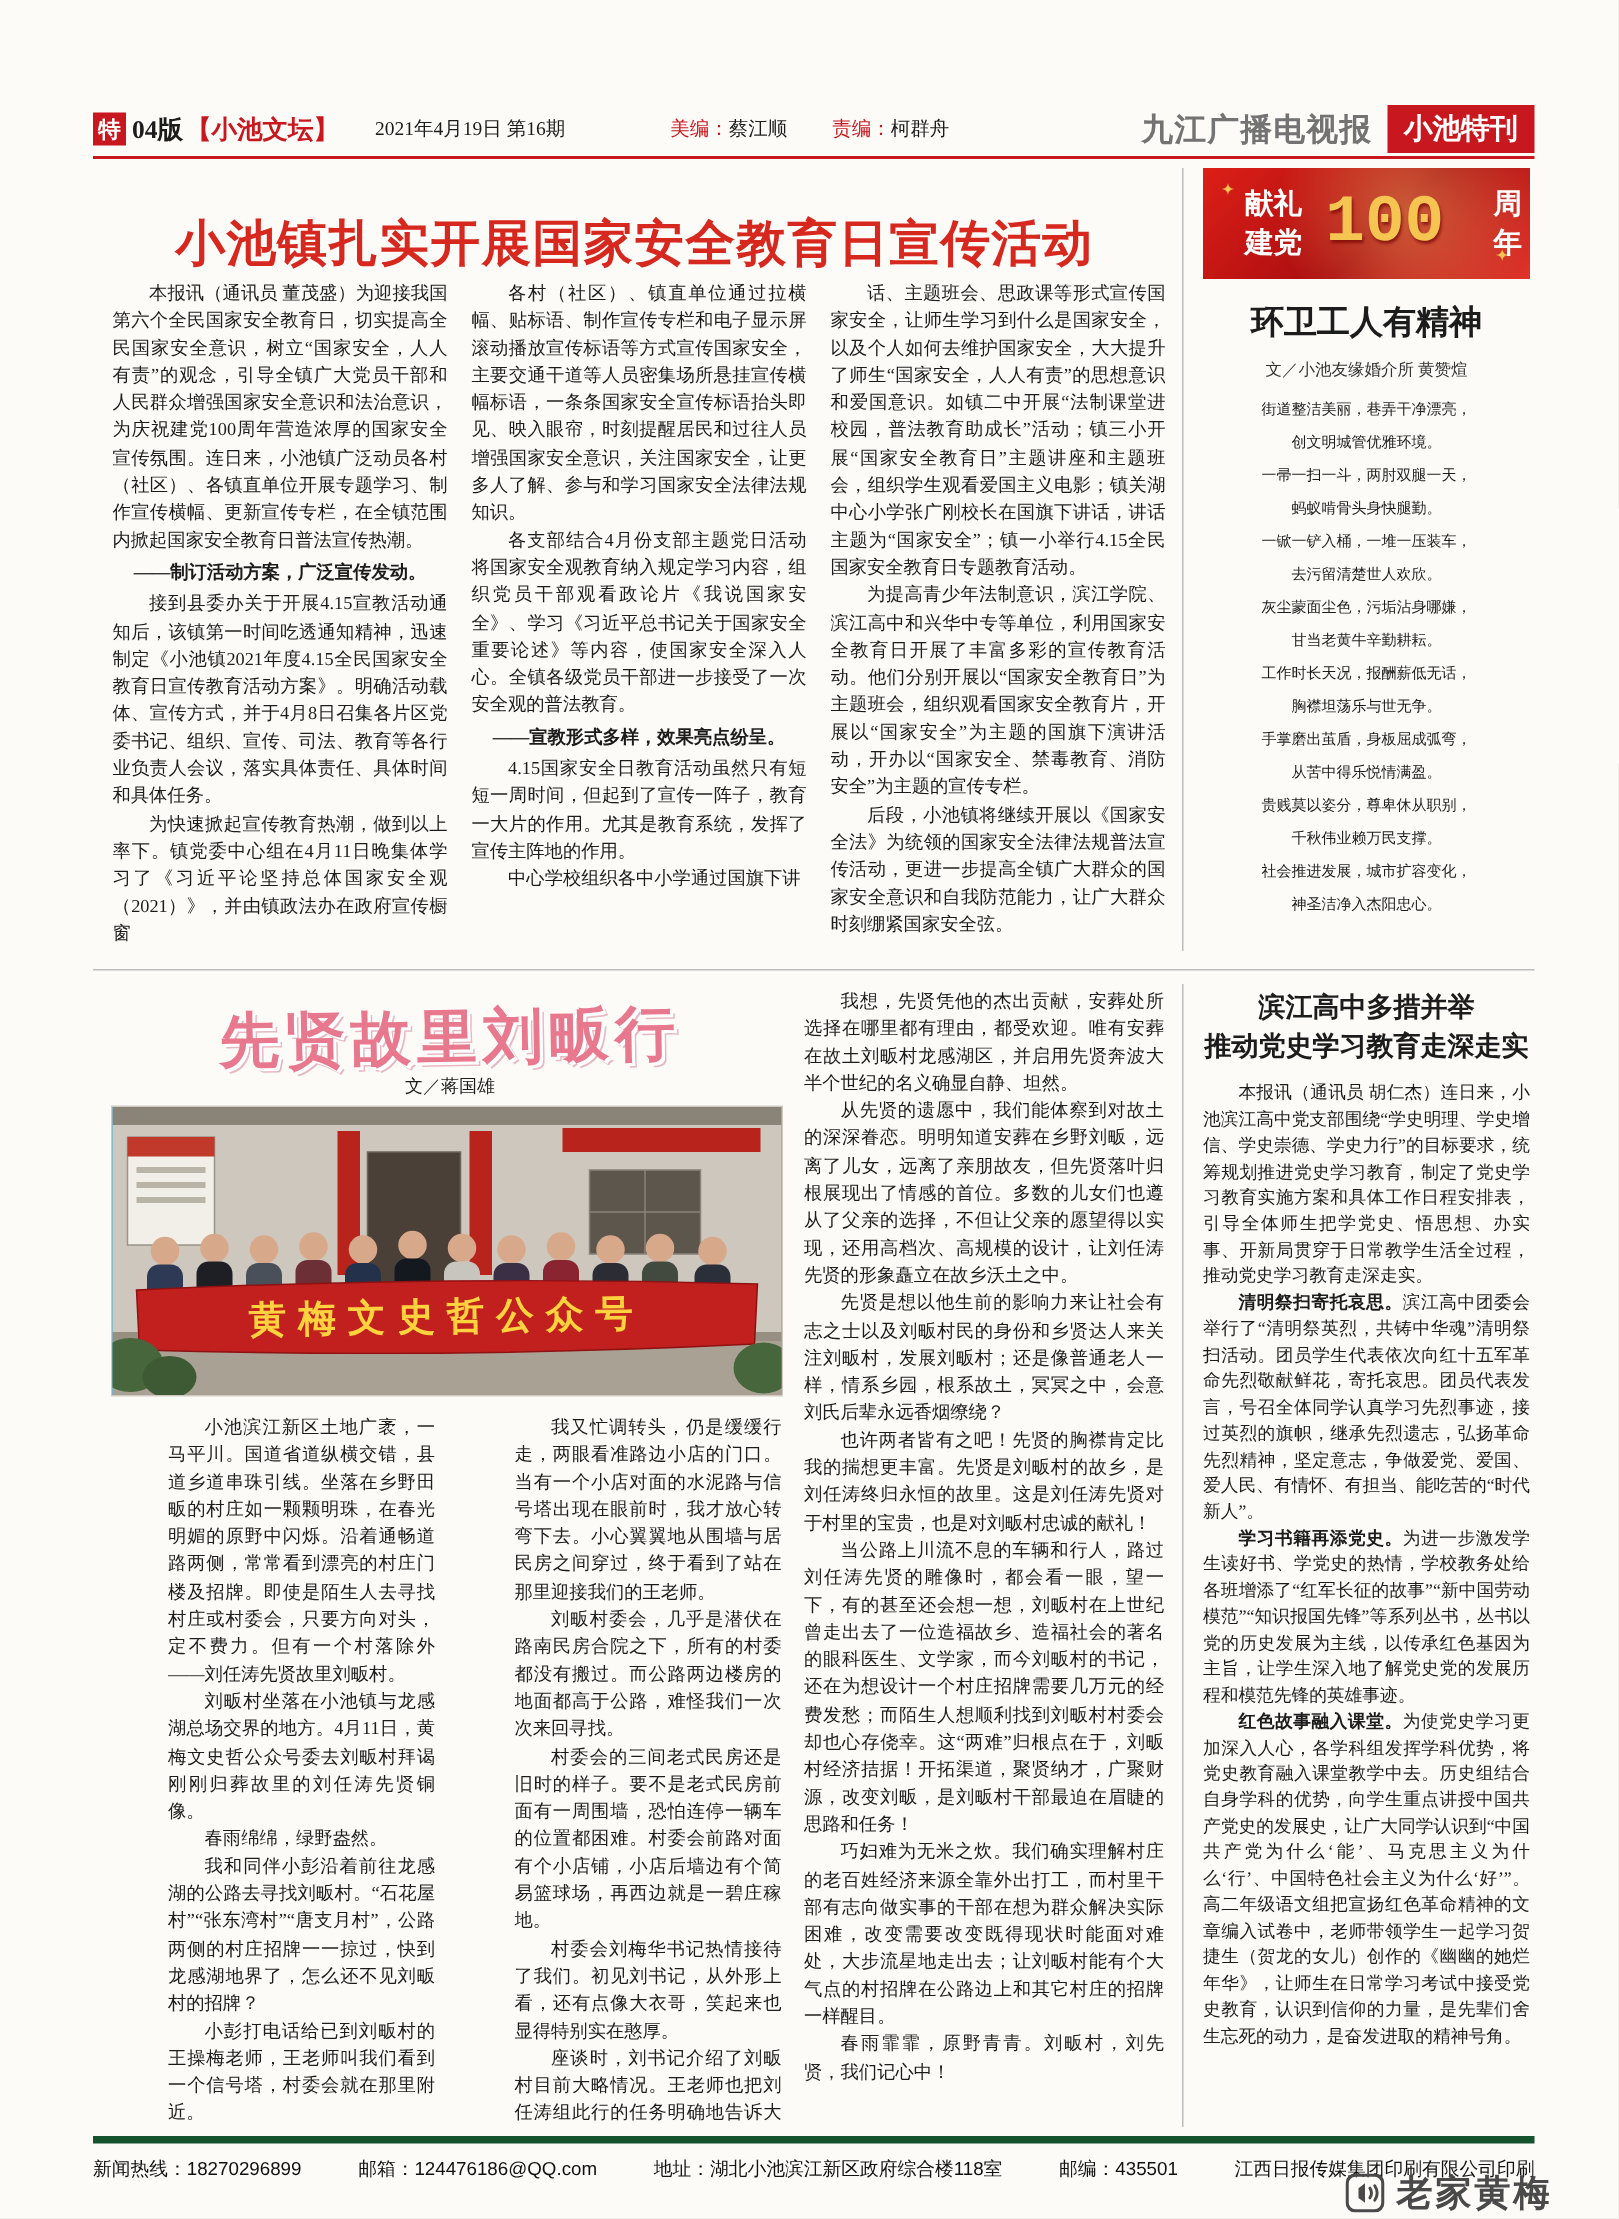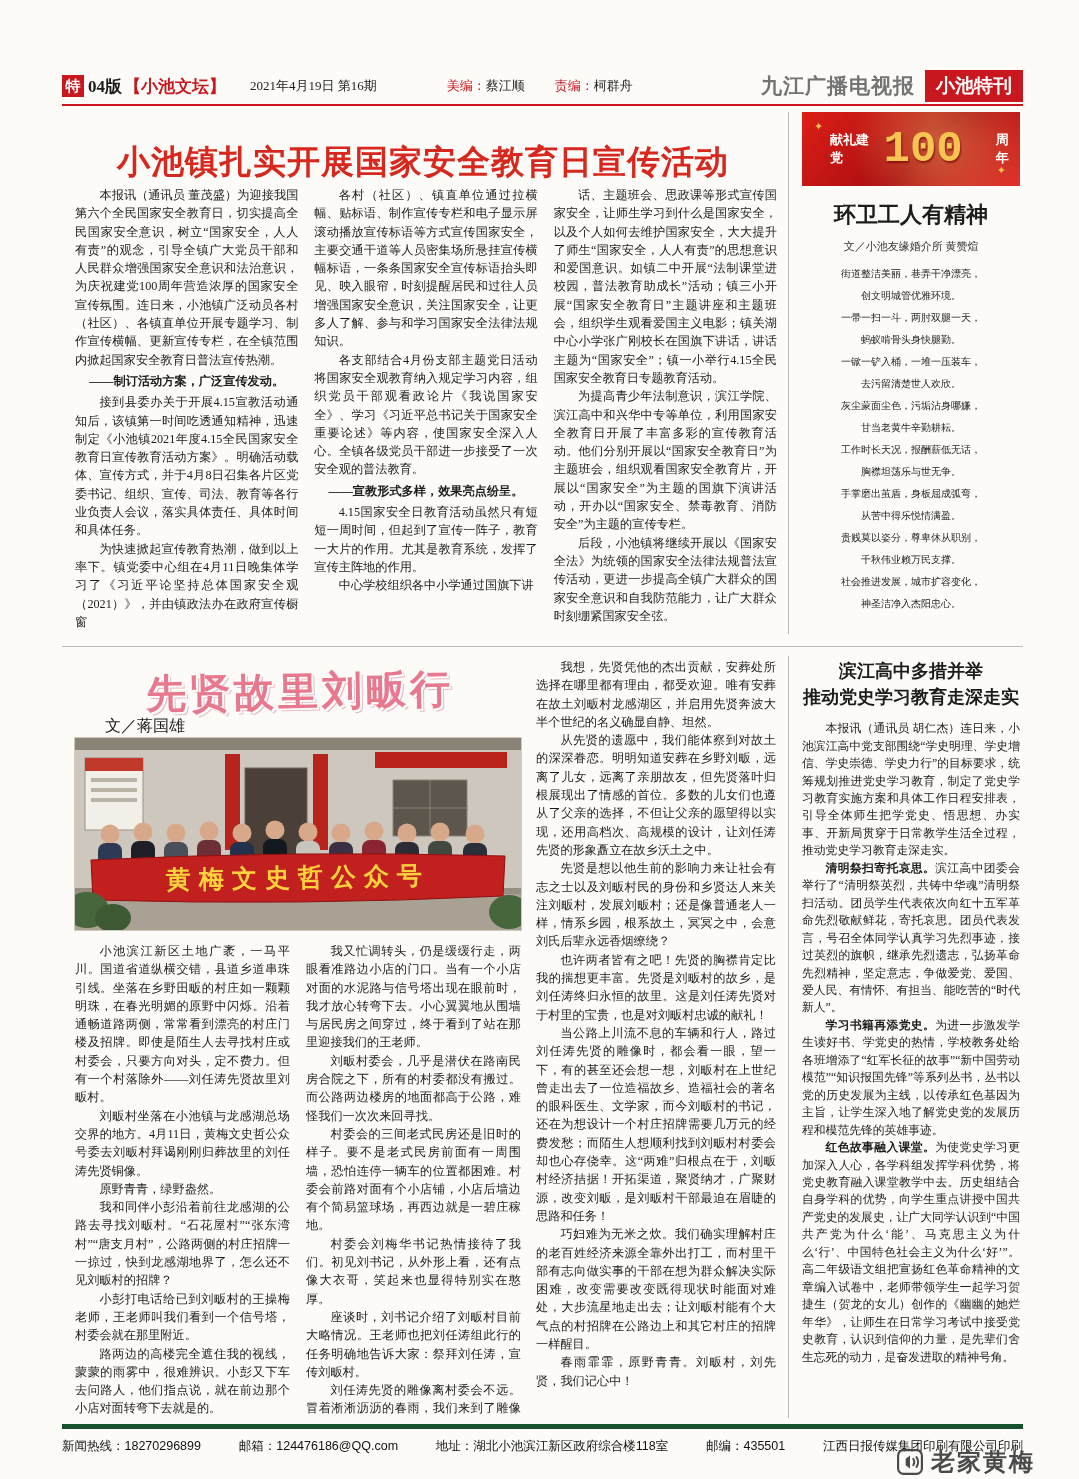--- a/index.html
+++ b/index.html
@@ -34,36 +34,36 @@
   .bottom-divider{position:absolute;left:788px;top:656px;height:762px;border-left:1px solid #bbb;}
 
   
   .sidebar{position:absolute;left:802px;top:112px;width:218px;}
   .banner{height:74px;background:linear-gradient(135deg,#dd1f17,#a90d10 55%,#e0342a);display:flex;align-items:center;
           justify-content:center;gap:5px;color:#fff;position:relative;overflow:hidden;}
   .banner:before{content:"";position:absolute;inset:0;background:radial-gradient(circle at 62% 38%,rgba(255,215,120,.38),transparent 60%);}
   .banner-star{position:absolute;color:#f5c451;font-size:11px;}
   .banner-star.s1{left:12px;top:8px;}
   .banner-star.s2{right:14px;bottom:9px;}
-  .banner-line,.banner-suffix{font-size:13px;font-weight:700;font-family:"Liberation Sans",sans-serif;position:relative;padding-left:28px;}
+  .banner-line,.banner-suffix{font-size:19px;font-weight:700;font-family:"Liberation Sans",sans-serif;position:relative;padding-left:28px;}
   .banner-number{font-size:44px;font-weight:800;color:#f5c451;line-height:1;position:relative;
                  text-shadow:1px 2px 2px rgba(110,0,0,.65);font-family:Liberation Mono, monospace;}
   .poem-title{margin-top:14px;text-align:center;font-size:22px;font-weight:800;font-family:"Liberation Sans",sans-serif;}
   .poem-author{margin-top:9px;text-align:center;font-size:11px;color:#333;}
   .poem-lines{margin-top:9px;}
   .poem-lines .para{text-indent:0;text-align:center;font-size:10px;line-height:22px;}
 
   
   .liu-title{position:absolute;left:105px;top:664px;width:390px;text-align:center;font-size:40px;font-weight:800;
              color:#e8788e;font-family:"Liberation Sans",sans-serif;letter-spacing:4px;transform:rotate(-1deg);
              text-shadow:2px 2px 0 #fff,3px 3px 0 rgba(198,84,112,.4);}
-  .liu-author{position:absolute;left:105px;top:716px;width:390px;font-size:16px;}
+  .liu-author{position:absolute;left:105px;top:716px;width:390px;text-align:center;font-size:12px;}
   .photo{position:absolute;left:75px;top:738px;width:446px;height:192px;background:#0ea5e9;box-shadow:0 0 0 1px #cfc9bf;}
   .liu-lower{position:absolute;left:75px;top:942px;width:446px;height:476px;display:flex;gap:16px;overflow:hidden;}
-  .liu-lower .col{font-size:12.2px;}
+  .liu-lower .col{font-size:12.2px;margin-left:37px;}
   .liu-col3{position:absolute;left:536px;top:658px;width:240px;height:760px;overflow:hidden;
             font-size:12.2px;line-height:1.5;text-align:justify;}
 
   
   .school{position:absolute;left:802px;top:658px;width:218px;height:760px;overflow:hidden;}
   .school-title{text-align:center;font-weight:800;font-size:18px;line-height:1.45;font-family:"Liberation Sans",sans-serif;}
   .school-paras{margin-top:10px;font-size:11.8px;line-height:1.48;text-align:justify;}
   .school-paras b{font-weight:700;}
 
   
@@ -247,21 +247,21 @@
         <ellipse cx="38" cy="180" rx="18" ry="14" fill="#3d5a34"></ellipse>
         <ellipse cx="434" cy="174" rx="20" ry="17" fill="#47663c"></ellipse>
       </g>
     </svg>
   </div>
 
   <div class="liu-lower">
     <div class="col">
         <p class="para">小池滨江新区土地广袤，一马平川。国道省道纵横交错，县道乡道串珠引线。坐落在乡野田畈的村庄如一颗颗明珠，在春光明媚的原野中闪烁。沿着通畅道路两侧，常常看到漂亮的村庄门楼及招牌。即使是陌生人去寻找村庄或村委会，只要方向对头，定不费力。但有一个村落除外——刘任涛先贤故里刘畈村。</p>
         <p class="para">刘畈村坐落在小池镇与龙感湖总场交界的地方。4月11日，黄梅文史哲公众号委去刘畈村拜谒刚刚归葬故里的刘任涛先贤铜像。</p>
-        <p class="para">原野青青，绿野盎然。</p>
+        <p class="para">春雨绵绵，绿野盎然。</p>
         <p class="para">我和同伴小彭沿着前往龙感湖的公路去寻找刘畈村。“石花屋村”“张东湾村”“唐支月村”，公路两侧的村庄招牌一一掠过，快到龙感湖地界了，怎么还不见刘畈村的招牌？</p>
         <p class="para">小彭打电话给已到刘畈村的王操梅老师，王老师叫我们看到一个信号塔，村委会就在那里附近。</p>
         <p class="para">路两边的高楼完全遮住我的视线，蒙蒙的雨雾中，很难辨识。小彭又下车去问路人，他们指点说，就在前边那个小店对面转弯下去就是的。</p>
         <p class="para">“前面那个小店”是我们已走过了的地方。远远望去，雨中的小店模样也不明显。</p>
       </div>
     <div class="col">
         <p class="para">我又忙调转头，仍是缓缓行走，两眼看准路边小店的门口。当有一个小店对面的水泥路与信号塔出现在眼前时，我才放心转弯下去。小心翼翼地从围墙与居民房之间穿过，终于看到了站在那里迎接我们的王老师。</p>
         <p class="para">刘畈村委会，几乎是潜伏在路南民房合院之下，所有的村委都没有搬过。而公路两边楼房的地面都高于公路，难怪我们一次次来回寻找。</p>
         <p class="para">村委会的三间老式民房还是旧时的样子。要不是老式民房前面有一周围墙，恐怕连停一辆车的位置都困难。村委会前路对面有个小店铺，小店后墙边有个简易篮球场，再西边就是一碧庄稼地。</p>
         <p class="para">村委会刘梅华书记热情接待了我们。初见刘书记，从外形上看，还有点像大衣哥，笑起来也显得特别实在憨厚。</p>

